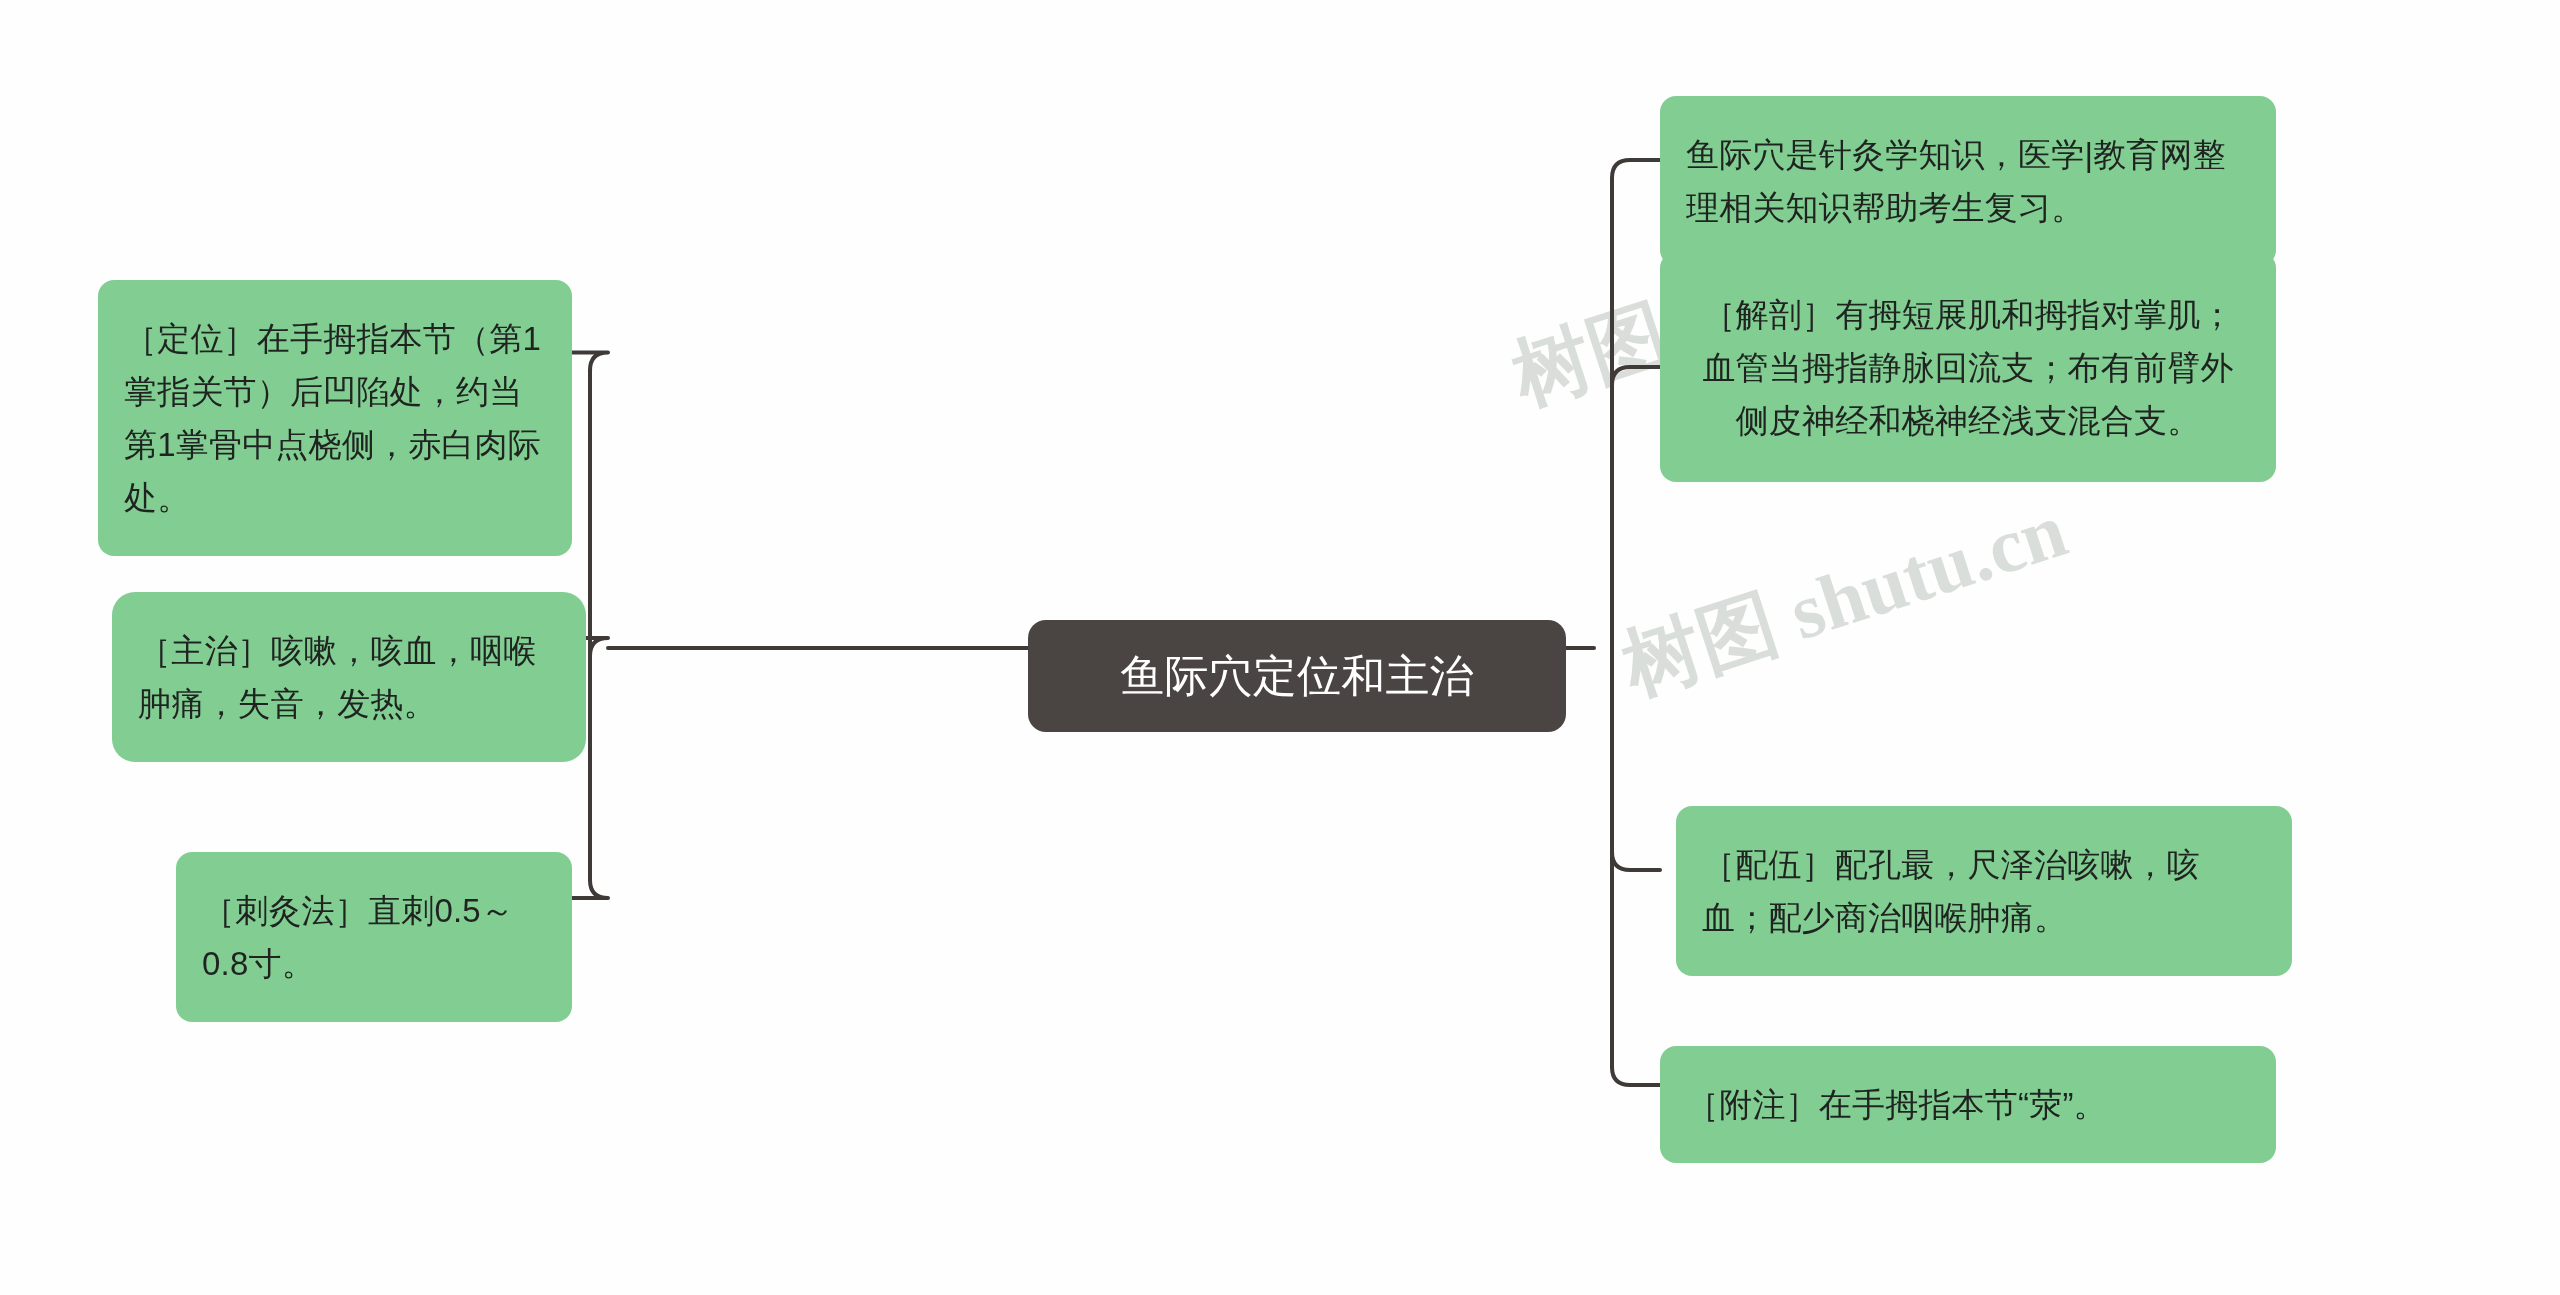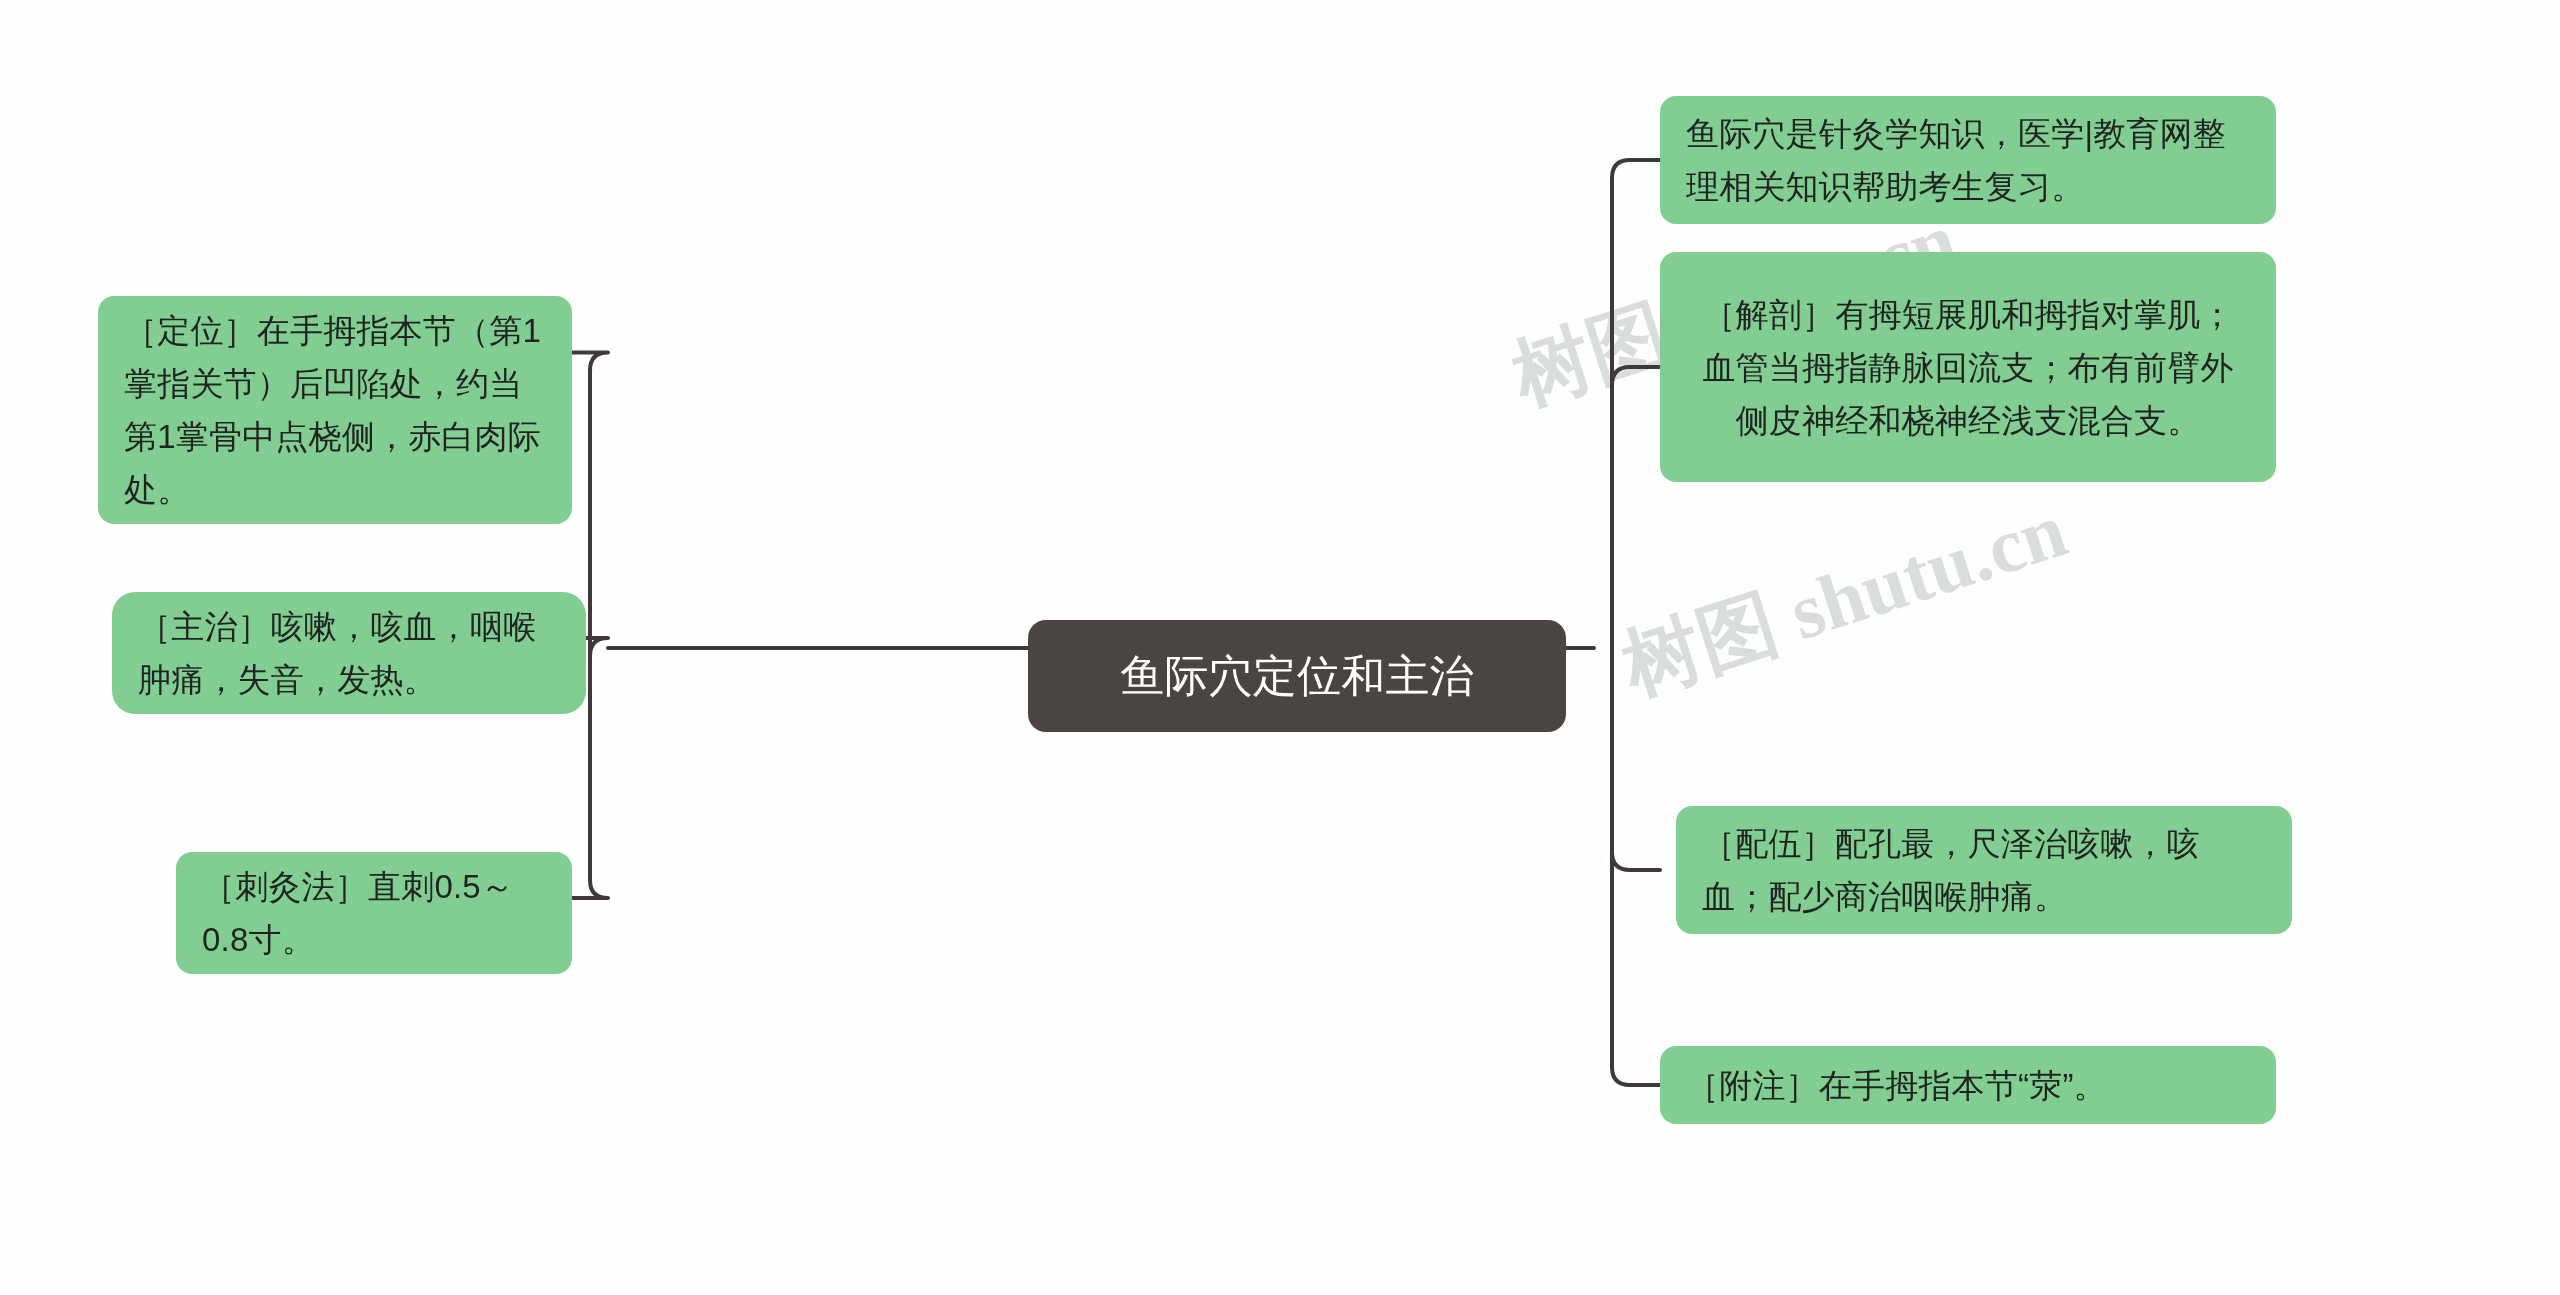--- a/index.html
+++ b/index.html
@@ -48,40 +48,40 @@
     width:100%;
     font-size:33px;
     line-height:53px;
     color:#1f2421;
     letter-spacing:0.2px;
     white-space:pre-line;
     font-family:"Liberation Sans","DejaVu Sans",sans-serif;
   }
   .leaf{
     background:#82ce92;
-    padding:8px 26px;
+    padding:32px 26px;
   }
   .root{
     background:#4a4442;
     padding:18px 34px;
     border-radius:18px;
     margin-top:28px;
   }
   .root .txt{
     color:#ffffff;
     font-size:44px;
     line-height:62px;
     text-align:center;
     white-space:nowrap;
   }
 
   
   #n-root   {left:1028px; top:592px;  width:538px; height:112px;}
 
-  #n-l1     {left:98px;   top:280px;  width:474px; height:145px;margin-top:16px;}
+  #n-l1     {left:98px;   top:280px;  width:474px; height:145px;}
   #n-l2     {left:98px;   top:592px;  width:474px; height:92px;}
   #n-l3     {left:176px;  top:852px;  width:396px; height:92px;}
 
   #n-r1     {left:994px;  top:96px;   width:478px; height:92px;}
   #n-r2     {left:994px;  top:248px;  width:478px; height:198px;text-align:center;}
   #n-r3     {left:994px;  top:482px;  width:478px; height:92px;}
   #n-r4     {left:994px;  top:636px;  width:478px; height:53px;}
 </style>
 </head>
 <body>

